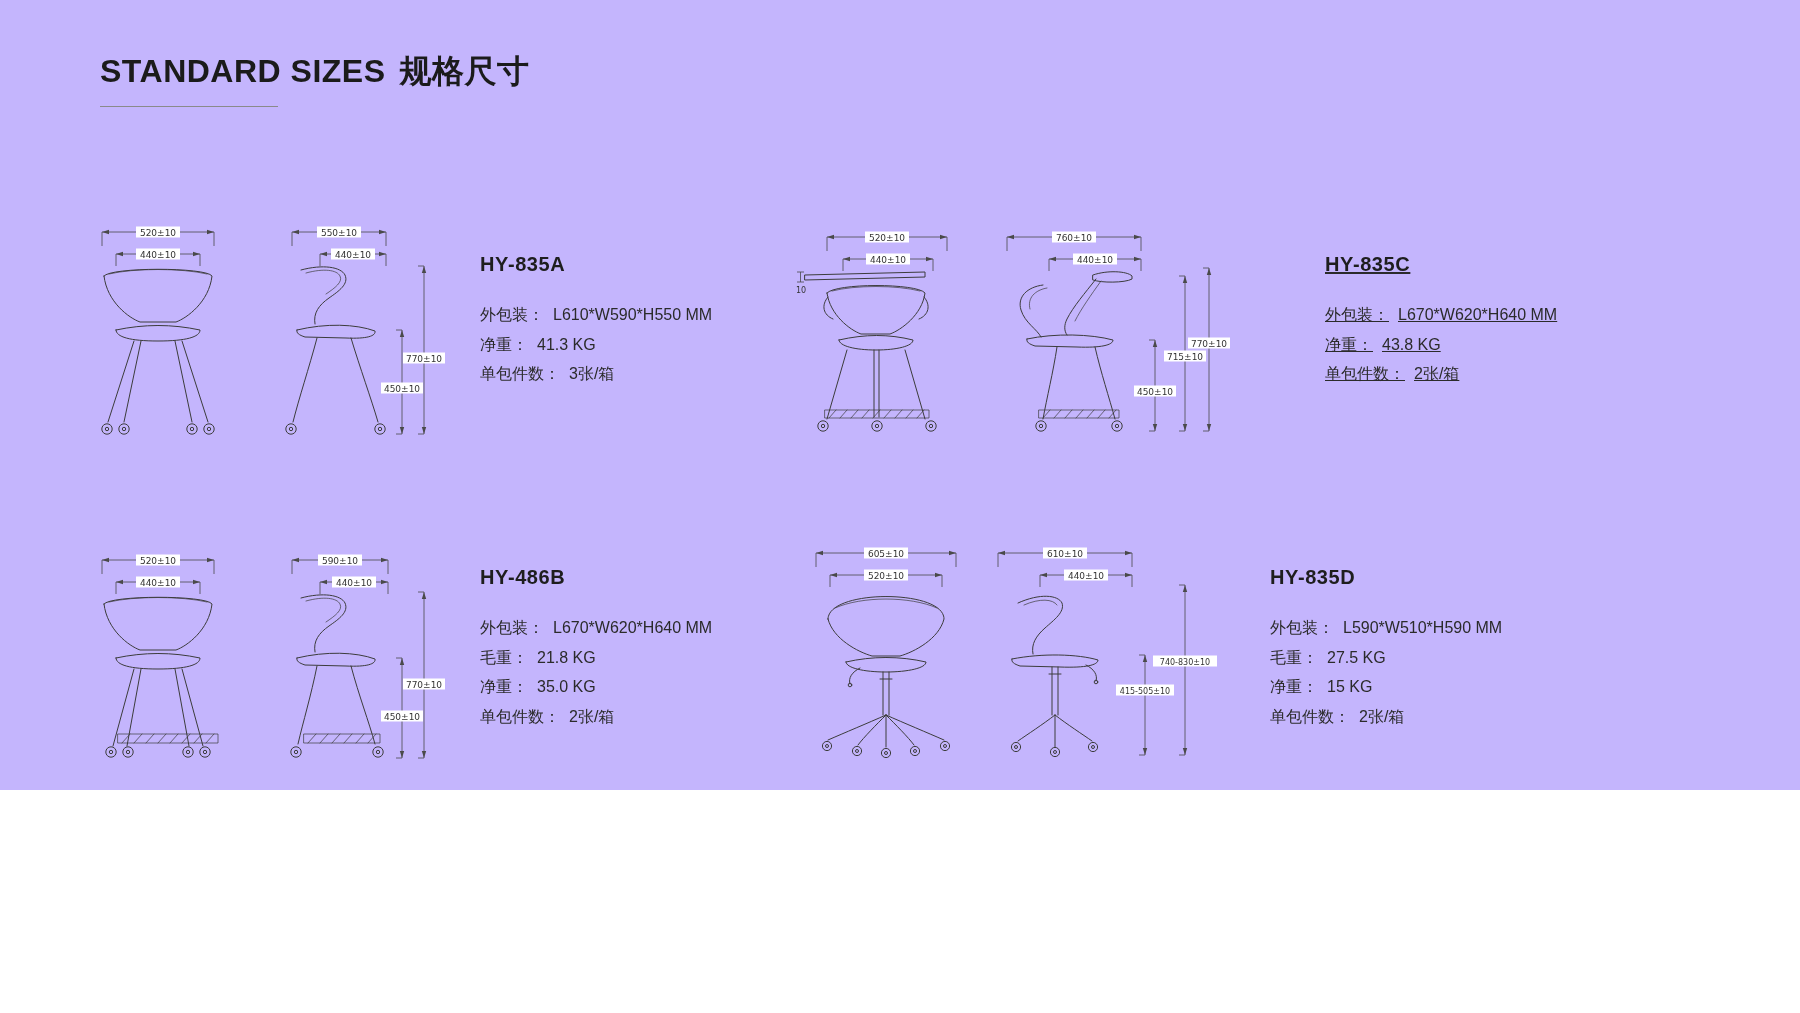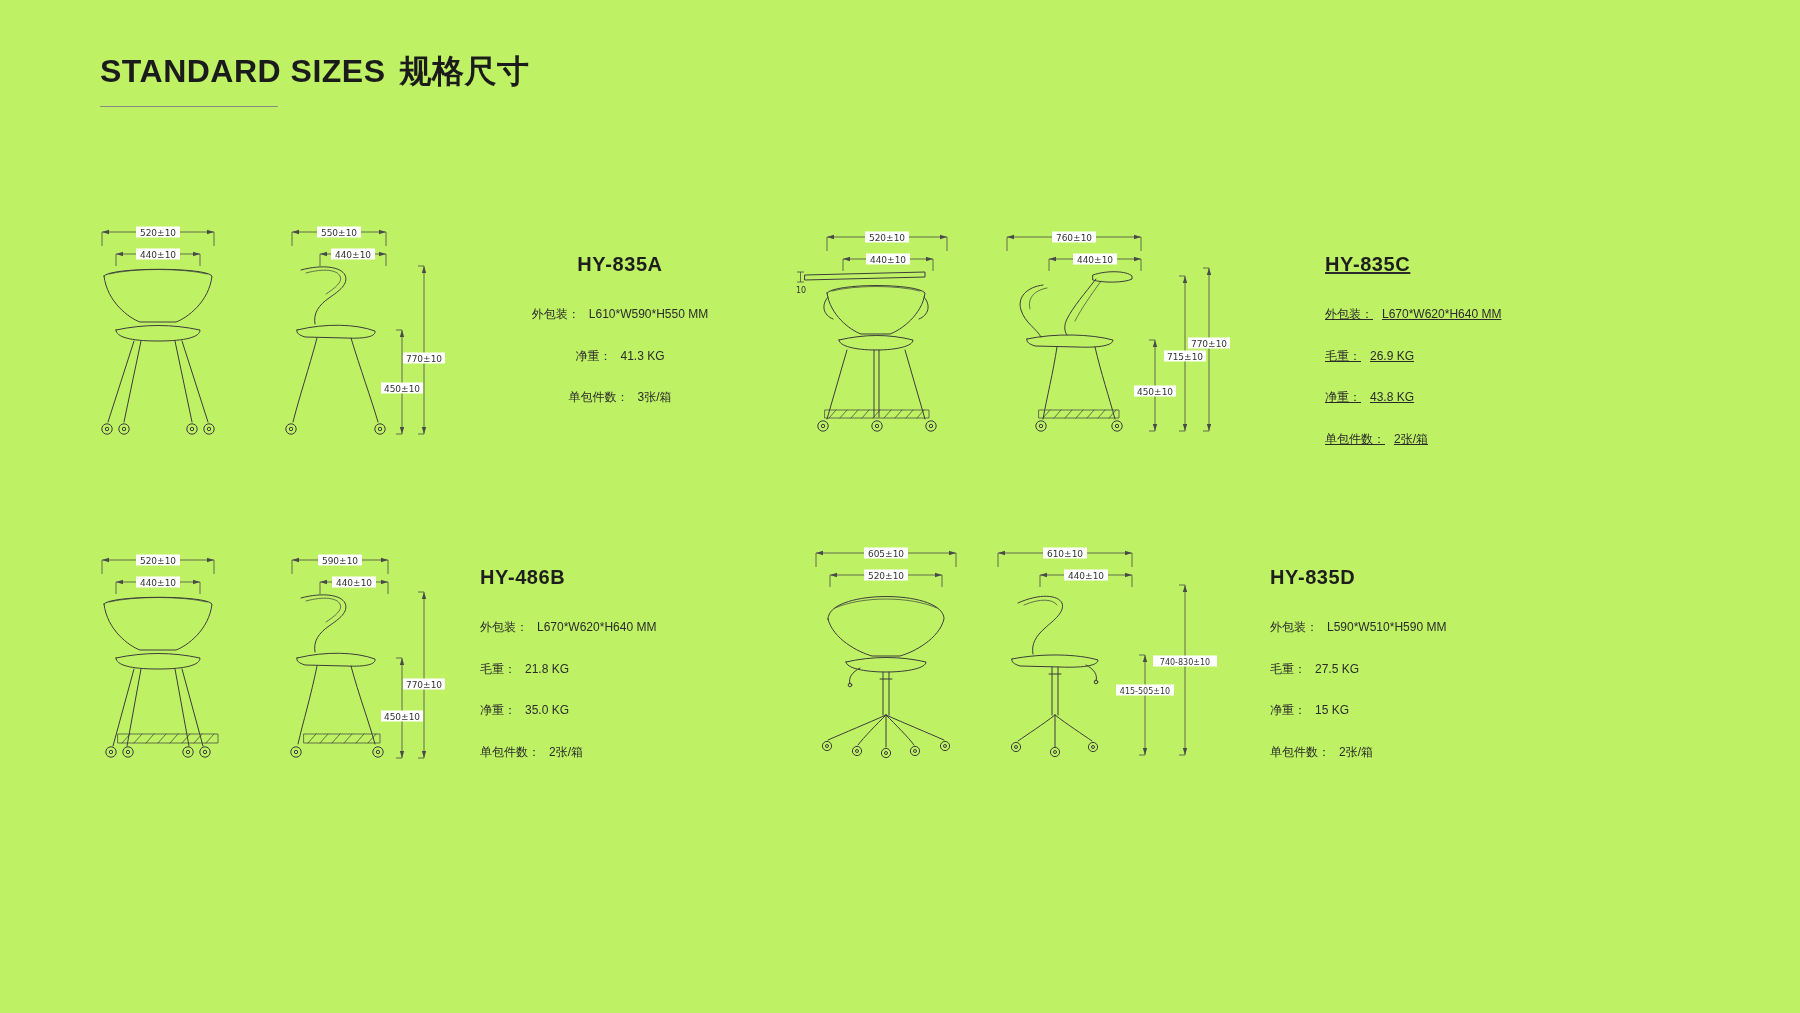--- a/index.html
+++ b/index.html
@@ -1,28 +1,28 @@
 <!DOCTYPE html>
 <html><head>
 <meta charset="utf-8">
 <style>
   html,body{margin:0;padding:0;background:#ffffff;}
   .canvas{
-    position:relative;width:1800px;height:1013px;background:#bef264;overflow:hidden;
+    position:relative;width:1800px;height:790px;background:#c4b5fd;overflow:hidden;
     font-family:"Liberation Sans","DejaVu Sans",sans-serif;color:#2b2b2b;
   }
   .header{position:absolute;left:100px;top:50px;}
   .page-title{margin:0;font-size:32px;font-weight:700;color:#1b1b1b;letter-spacing:0.5px;}
   .page-title .zh{margin-left:14px;font-weight:700;}
   .title-underline{width:178px;height:0;border-top:1px solid #8a8a8a;margin-top:12px;}
 
   .drawing{position:absolute;}
   .spec{position:absolute;width:280px;}
   .model-name{margin:0 0 24px 0;font-size:20px;font-weight:700;color:#1e1e1e;letter-spacing:0.6px;}
-  .spec-row{font-size:12px;line-height:29.5px;white-space:nowrap;margin-top:12px;}
+  .spec-row{font-size:16px;line-height:29.5px;white-space:nowrap;}
   .spec-label{color:#2b2b2b;}
   .spec-value{margin-left:9px;color:#2b2b2b;}
 
   svg .ln{stroke:#3c3c3c;stroke-width:1;fill:none;stroke-linecap:round;stroke-linejoin:round;}
   svg .thin{stroke-width:0.7;}
   svg .dim{stroke:#4a4a4a;stroke-width:0.8;fill:none;}
   svg .arr{fill:#4a4a4a;stroke:none;}
   svg .lbl-bg{fill:#ffffff;stroke:none;}
   svg .dlab{font-family:"DejaVu Sans",sans-serif;font-size:9px;fill:#333333;}
   svg .dlab-s{font-family:"DejaVu Sans",sans-serif;font-size:8px;fill:#333333;}
@@ -114,21 +114,21 @@
     </g>
     <g>
       <path class="dim" d="M330,56 L336,56 L336,224 L330,224"></path>
       <path class="arr" d="M336,56 l-2.2,7 l4.4,0 z"></path>
         <path class="arr" d="M336,224 l-2.2,-7 l4.4,0 z"></path>
       <rect class="lbl-bg" x="315" y="142.5" width="42" height="11"></rect>
       <text class="dlab" x="336" y="151.5" text-anchor="middle">770±10</text>
     </g>
   </svg>
 
-  <div class="spec" style="left:480px;top:253px;text-align:center;">
+  <div class="spec" style="left:480px;top:253px;">
     <h3 class="model-name">HY-835A</h3>
     <div class="spec-row"><span class="spec-label">外包装：</span><span class="spec-value">L610*W590*H550 MM</span></div>
     <div class="spec-row"><span class="spec-label">净重：</span><span class="spec-value">41.3 KG</span></div>
     <div class="spec-row"><span class="spec-label">单包件数：</span><span class="spec-value">3张/箱</span></div>
   </div>
 
   <svg class="drawing" style="left:88px;top:538px;" width="360" height="235" viewBox="0 0 360 235">
     <g>
       <g>
         <path class="dim" d="M14,36 L14,22 L126,22 L126,36"></path>
@@ -297,21 +297,20 @@
       <path class="arr" d="M414,55 l-2.2,7 l4.4,0 z"></path>
         <path class="arr" d="M414,218 l-2.2,-7 l4.4,0 z"></path>
       <rect class="lbl-bg" x="393" y="124.5" width="42" height="11"></rect>
       <text class="dlab" x="414" y="133.5" text-anchor="middle">770±10</text>
     </g>
   </svg>
 
   <div class="spec" style="left:1325px;top:253px;text-decoration:underline;">
     <h3 class="model-name">HY-835C</h3>
     <div class="spec-row"><span class="spec-label">外包装：</span><span class="spec-value">L670*W620*H640 MM</span></div>
-    <div class="spec-row"><span class="spec-label">毛重：</span><span class="spec-value">26.9 KG</span></div>
     <div class="spec-row"><span class="spec-label">净重：</span><span class="spec-value">43.8 KG</span></div>
     <div class="spec-row"><span class="spec-label">单包件数：</span><span class="spec-value">2张/箱</span></div>
   </div>
 
   <svg class="drawing" style="left:800px;top:535px;" width="470" height="240" viewBox="0 0 470 240">
     <g>
       <g>
         <path class="dim" d="M16,32 L16,18 L156,18 L156,32"></path>
         <path class="arr" d="M16,18 l7,-2.2 l0,4.4 z"></path>
           <path class="arr" d="M156,18 l-7,-2.2 l0,4.4 z"></path>

